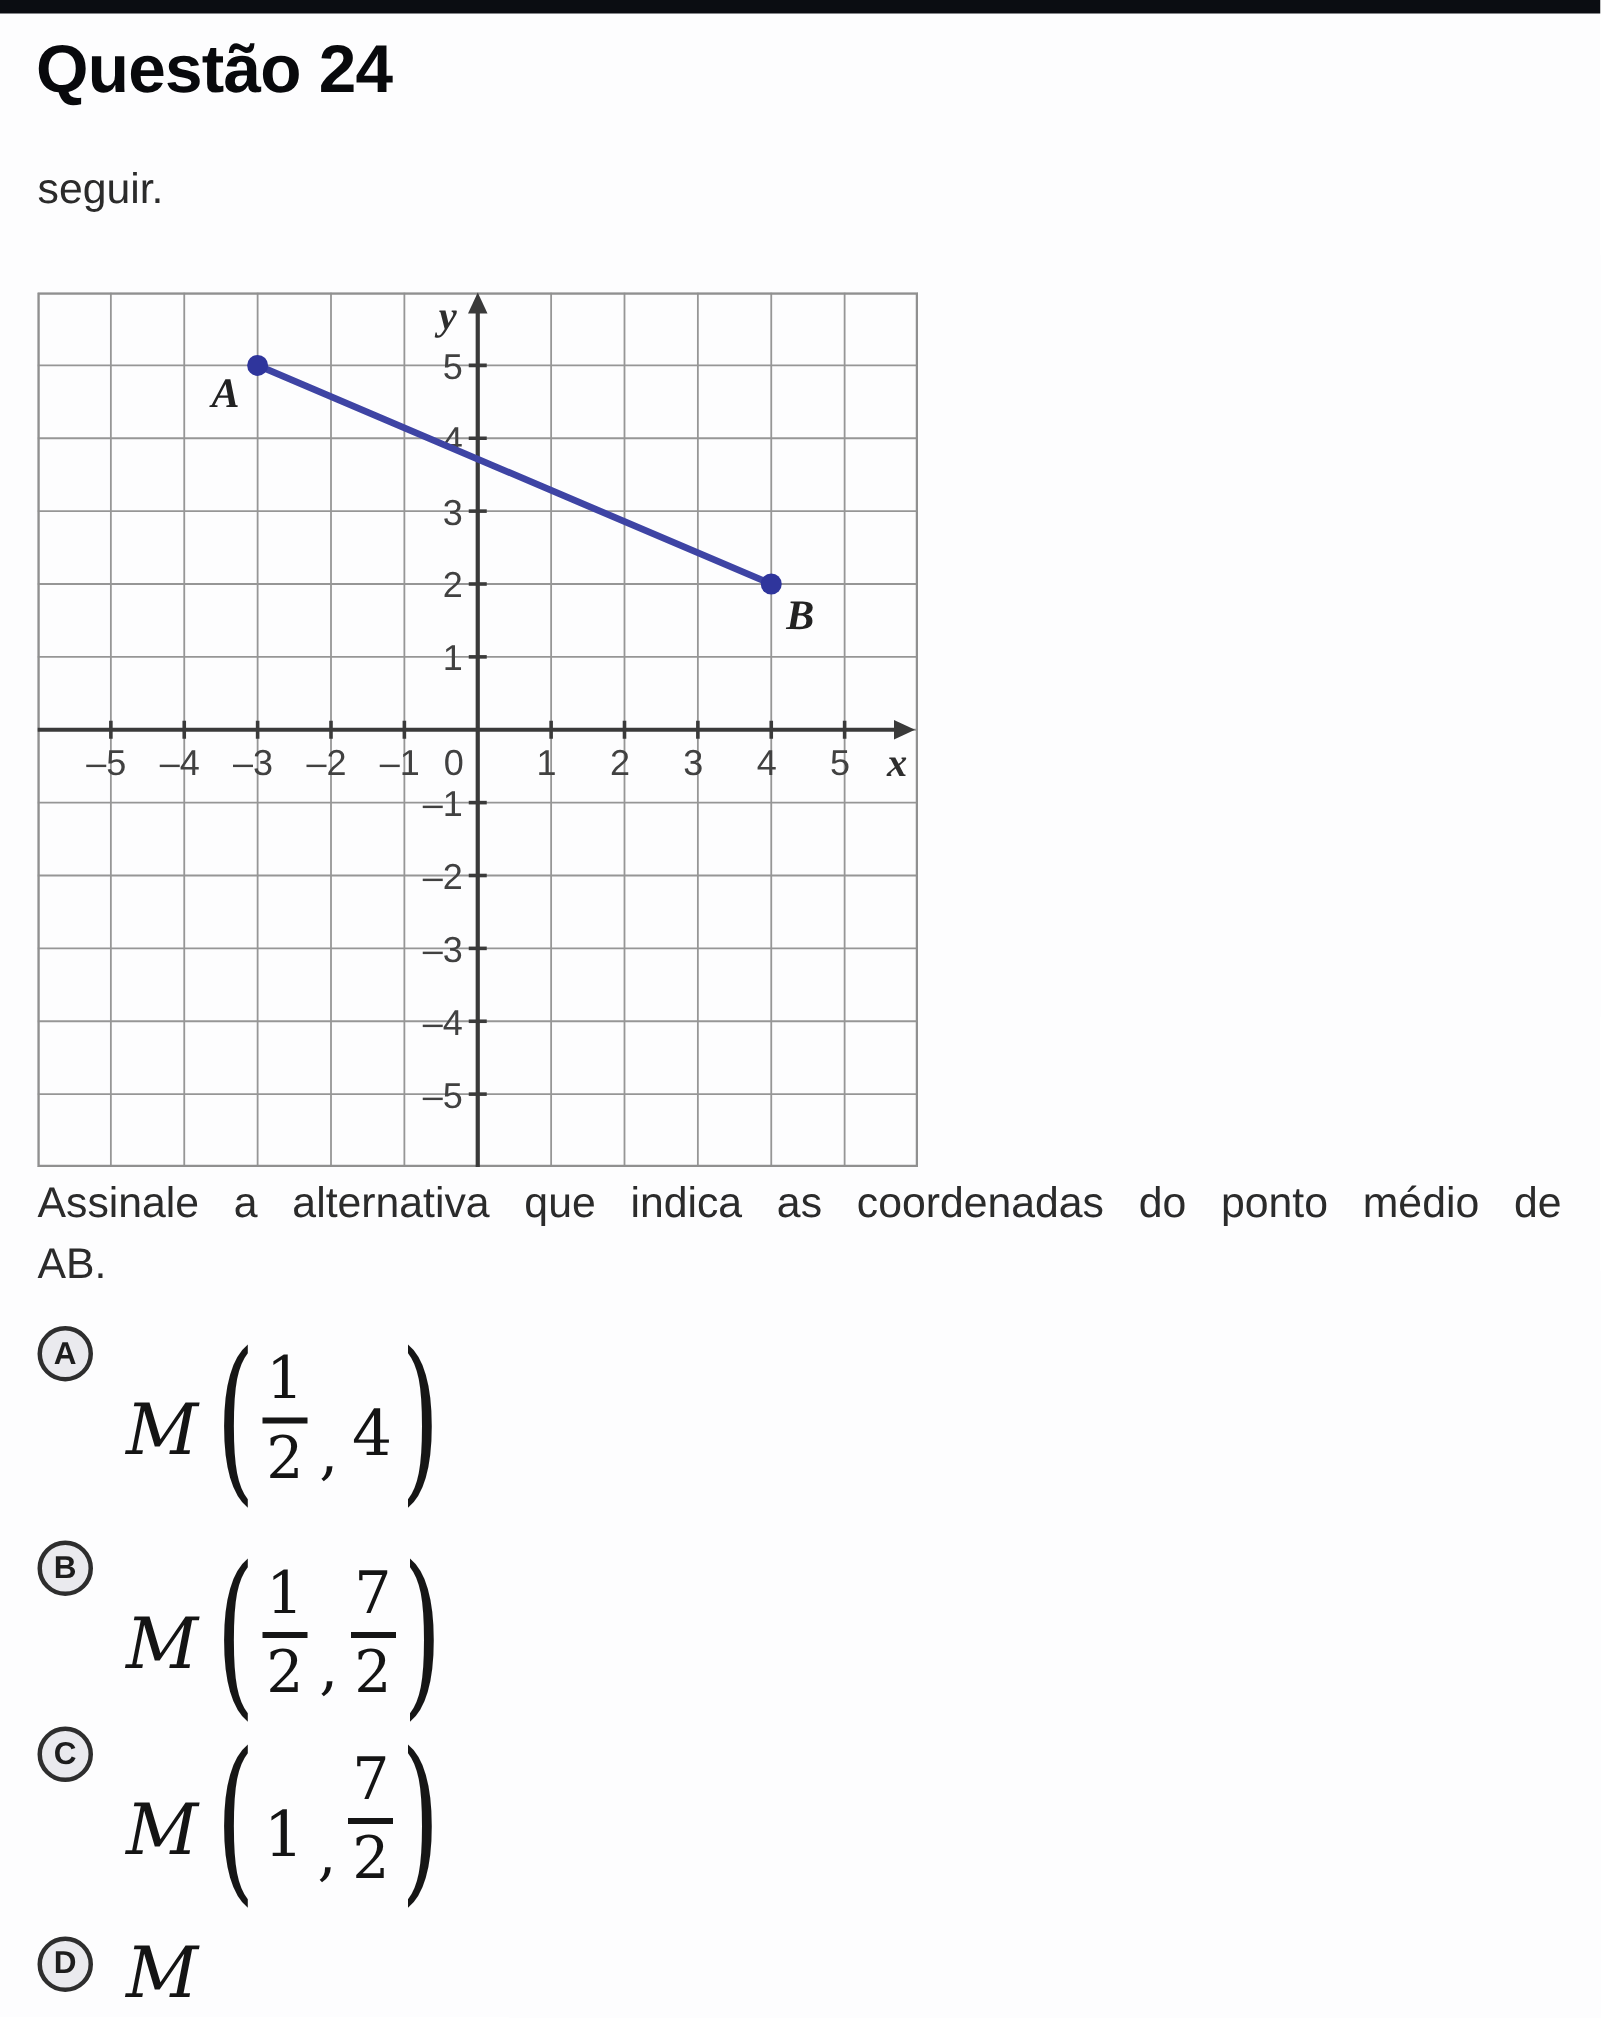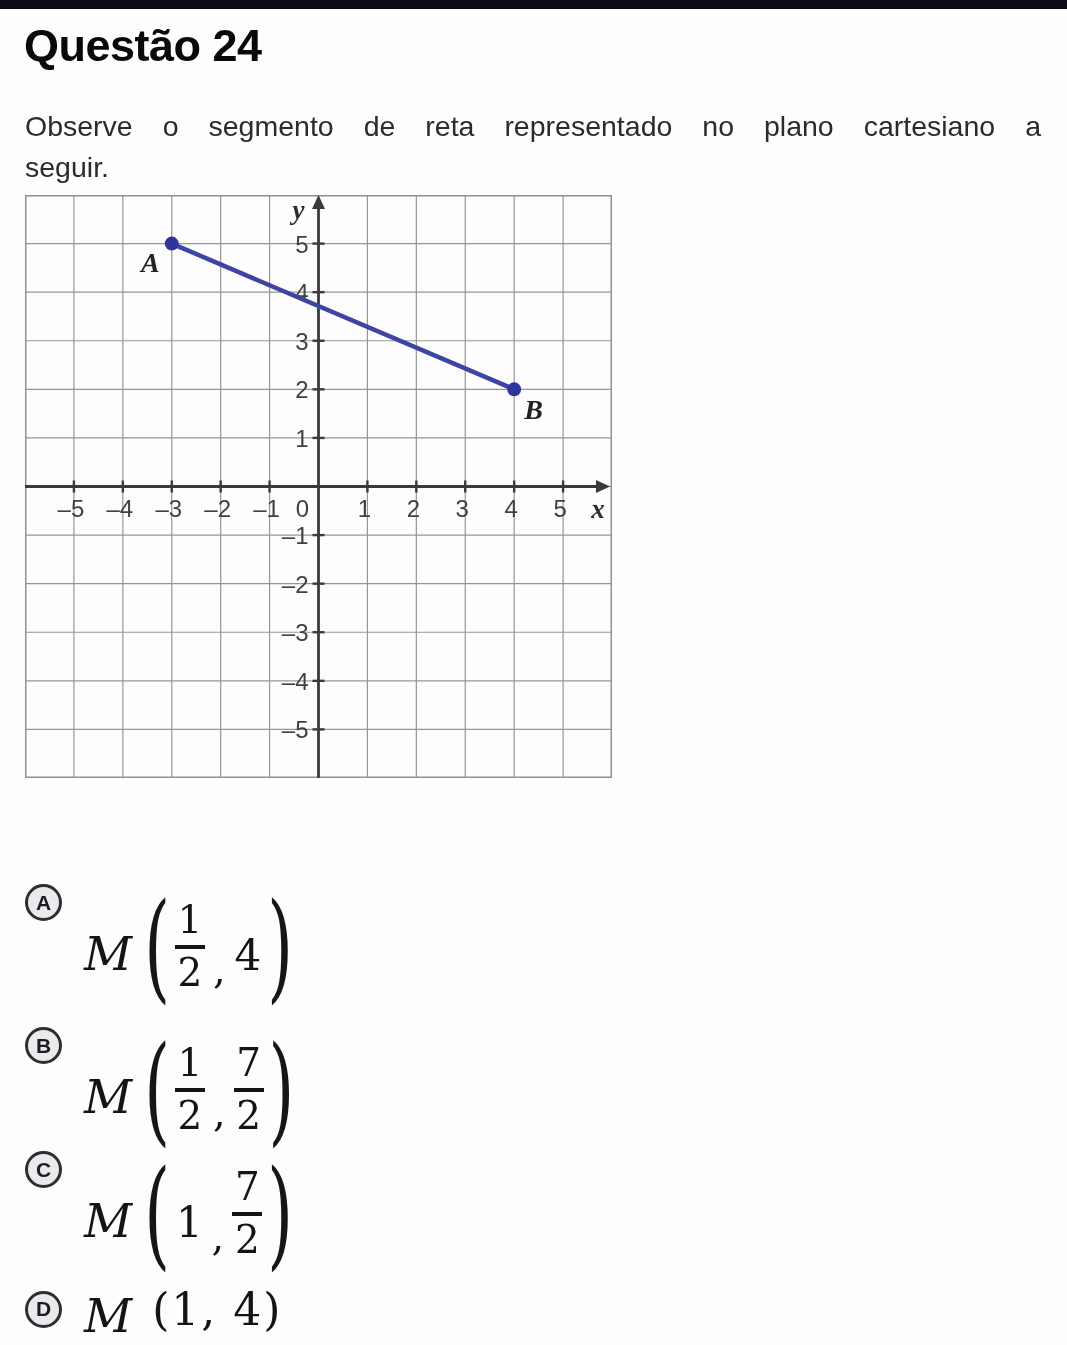--- a/index.html
+++ b/index.html
@@ -47,21 +47,20 @@
 </style>
 </head>
 <body>
 
 <div class="page">
   <div class="top-bar"></div>
 
   <h1 class="title">Questão 24</h1>
 
   <div class="para p1">
-    <div class="jline">Observe o segmento de reta representado no plano cartesiano a</div>
     <div>seguir.</div>
   </div>
 
   <div class="chart-wrap">
     <svg id="chart-svg" width="587" height="583" viewBox="0 0 587 583">
         <line x1="0" y1="0" x2="0" y2="583" stroke="#969696" stroke-width="1.2"></line>
         <line x1="48.916666666666664" y1="0" x2="48.916666666666664" y2="583" stroke="#969696" stroke-width="1.2"></line>
         <line x1="97.83333333333333" y1="0" x2="97.83333333333333" y2="583" stroke="#969696" stroke-width="1.2"></line>
         <line x1="146.75" y1="0" x2="146.75" y2="583" stroke="#969696" stroke-width="1.2"></line>
         <line x1="195.66666666666666" y1="0" x2="195.66666666666666" y2="583" stroke="#969696" stroke-width="1.2"></line>
@@ -135,20 +134,24 @@
         <text x="273.5" y="24" text-anchor="middle" class="axis-letter">y</text>
         <text x="573" y="322.5" text-anchor="middle" class="axis-letter">x</text>
         <line x1="146.75" y1="48.583333333333336" x2="489.16666666666663" y2="194.33333333333334" stroke="#3e44a4" stroke-width="4.5" stroke-linecap="round"></line>
         <circle cx="146.75" cy="48.583333333333336" r="7" fill="#2f359c"></circle>
         <text x="134.75" y="76.58333333333334" text-anchor="end" class="point-label">A</text>
         <circle cx="489.16666666666663" cy="194.33333333333334" r="7" fill="#2f359c"></circle>
         <text x="499.16666666666663" y="224.33333333333334" text-anchor="start" class="point-label">B</text>
       </svg>
   </div>
 
+  <div class="para p2">
+    <div class="jline">Assinale a alternativa que indica as coordenadas do ponto médio de</div>
+    <div>AB.</div>
+  </div>
 
   <div class="option row-a">
     <span class="badge">A</span>
     <span class="math">
       <span class="mvar">M</span>
       <span class="bigparen">(</span>
       <span class="frac">
         <span class="num">1</span>
         <span class="fbar"></span>
         <span class="den">2</span>
@@ -192,16 +195,15 @@
         <span class="den">2</span>
       </span>
       <span class="bigparen">)</span>
     </span>
   </div>
 
   <div class="option row-d">
     <span class="badge">D</span>
     <span class="math">
       <span class="mvar">M</span>
-      <span class="dval">(1, 4)</span>
     </span>
   </div>
 </div>
 
 </body></html>

